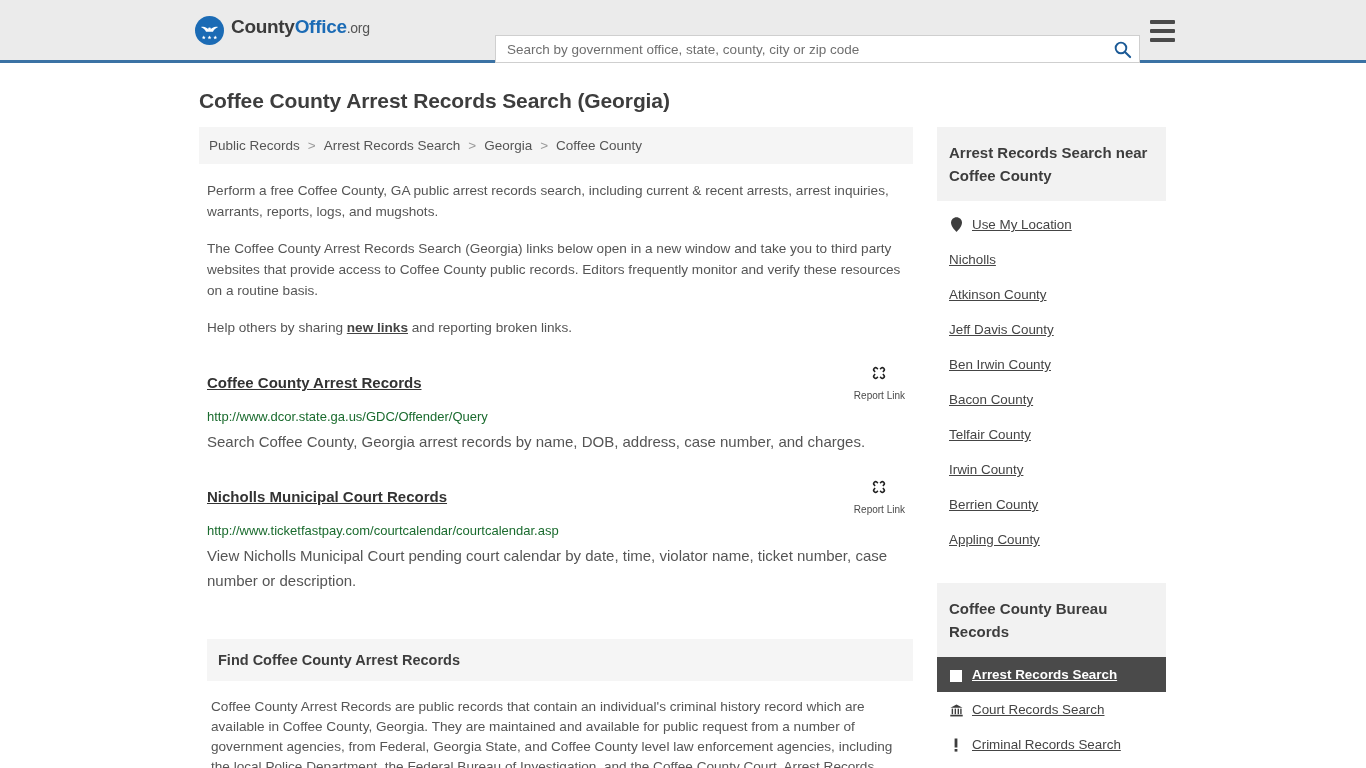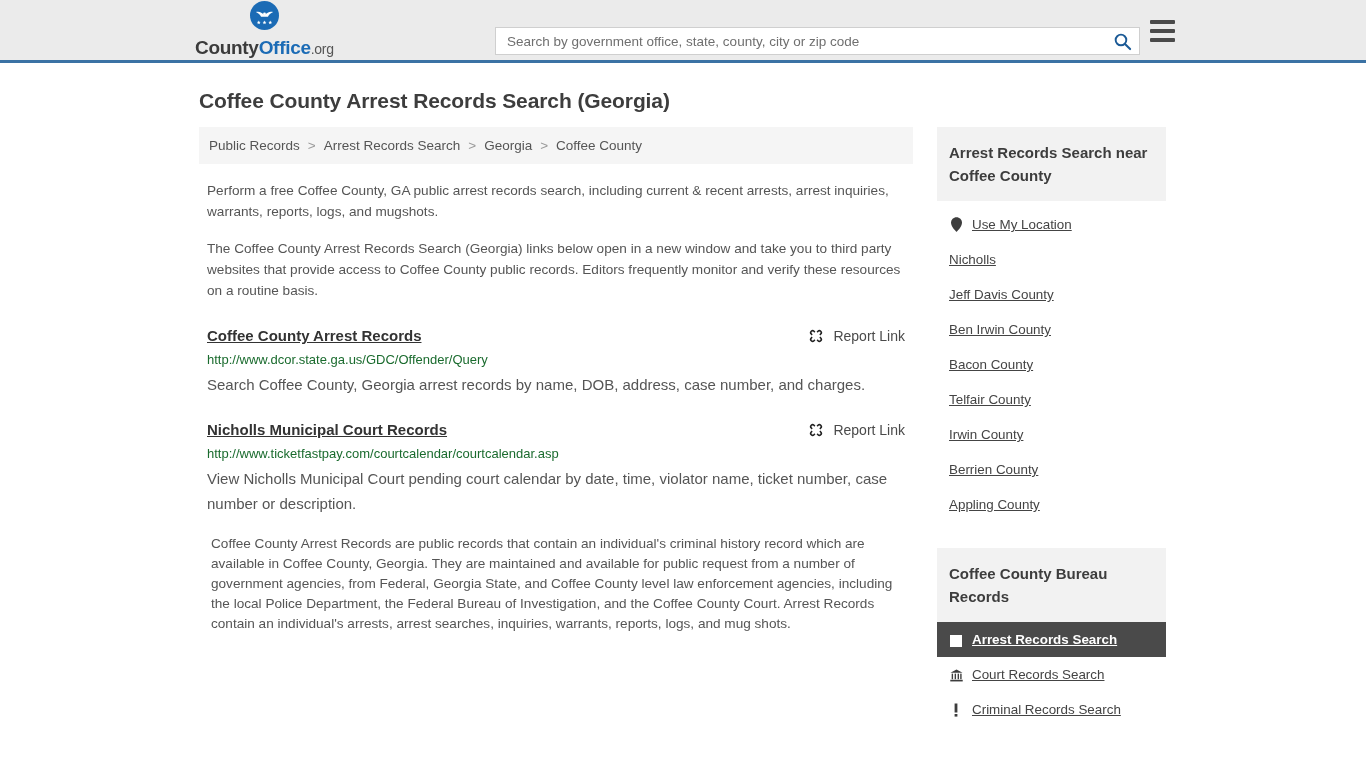--- a/index.html
+++ b/index.html
@@ -18,25 +18,24 @@
     width: 100%;
     height: 63px;
     background: #ebebeb;
     border-bottom: 3px solid #3b72a4;
     display: flex;
     align-items: center;
     position: relative;
   }
   .logo-wrap {
     display: flex;
-    align-items: center;
+    align-items: flex-start;
     margin-left: 195px;
     gap: 7px;
     text-decoration: none;
-    flex-direction: column;
   }
   .logo-mark {
     width: 29px; height: 29px;
     border-radius: 50%;
     background: #1b6bb5;
     display: flex;
     align-items: center;
     justify-content: center;
     flex-direction: column;
     padding-top: 2px;
@@ -48,21 +47,21 @@
     font-weight: 400;
     white-space: nowrap;
   }
   .logo-text .b { color: #1b6bb5; font-weight: 700; }
   .logo-text .n { color: #3b3b3b; font-weight: 700; }
   .logo-text .sfx { font-size: 14px; color: #555; }
 
   .search-wrap {
     position: absolute;
     left: 495px;
-    top: 27px;
+    top: 35px;
     width: 645px;
     height: 28px;
     background: #ffffff;
     border: 1px solid #cfcfcf;
     display: flex;
     align-items: center;
   }
   .search-input {
     flex: 1;
     border: none;
@@ -166,26 +165,27 @@
     font-size: 15px;
     font-weight: 700;
     color: #333;
     text-decoration: underline;
     cursor: pointer;
   }
   .report-link {
     display: flex;
     align-items: center;
     gap: 9px;
-    font-size: 14px;
+    font-size: 10px;
     color: #4a4a4a;
     text-decoration: none;
     cursor: pointer;
     white-space: nowrap;
     padding-top: 1px;
+    flex-direction: column;
   }
   .result-url {
     display: block;
     margin-top: 8px;
     font-size: 13px;
     color: #1a6b2e;
     text-decoration: none;
     cursor: pointer;
   }
   .result-desc {
@@ -298,20 +298,21 @@
         <a href="#">Arrest Records Search</a>
         <span class="sep">&gt;</span>
         <a href="#">Georgia</a>
         <span class="sep">&gt;</span>
         <span class="current">Coffee County</span>
       </nav>
 
       <div class="intro">
         <p>Perform a free Coffee County, GA public arrest records search, including current &amp; recent arrests, arrest inquiries, warrants, reports, logs, and mugshots.</p>
         <p>The Coffee County Arrest Records Search (Georgia) links below open in a new window and take you to third party websites that provide access to Coffee County public records. Editors frequently monitor and verify these resources on a routine basis.</p>
+        <p><span>Help others by sharing </span><a href="#">new links</a><span> and reporting broken links.</span></p>
       </div>
 
       <div class="result">
         <div class="result-head">
           <a class="result-title" href="#">Coffee County Arrest Records</a>
           <a class="report-link" href="#">
             <svg width="16" height="16" viewBox="0 0 20 20" aria-hidden="true">
               <path d="M3.4 3.4 a3.4 3.4 0 0 1 4.8 0 l1.1 1.1 -1.4 1.4 -1.1-1.1 a1.4 1.4 0 0 0 -2 2 l1.1 1.1 -1.4 1.4 -1.1-1.1 a3.4 3.4 0 0 1 0-4.8z" fill="#222"></path>
               <path d="M16.6 16.6 a3.4 3.4 0 0 1 -4.8 0 l-1.1-1.1 1.4-1.4 1.1 1.1 a1.4 1.4 0 0 0 2-2 l-1.1-1.1 1.4-1.4 1.1 1.1 a3.4 3.4 0 0 1 0 4.8z" fill="#222"></path>
               <path d="M3.4 16.6 a3.4 3.4 0 0 0 4.8 0 l1.1-1.1 -1.4-1.4 -1.1 1.1 a1.4 1.4 0 0 1 -2-2 l1.1-1.1 -1.4-1.4 -1.1 1.1 a3.4 3.4 0 0 0 0 4.8z" fill="#222"></path>
@@ -334,20 +335,21 @@
               <path d="M3.4 16.6 a3.4 3.4 0 0 0 4.8 0 l1.1-1.1 -1.4-1.4 -1.1 1.1 a1.4 1.4 0 0 1 -2-2 l1.1-1.1 -1.4-1.4 -1.1 1.1 a3.4 3.4 0 0 0 0 4.8z" fill="#222"></path>
               <path d="M16.6 3.4 a3.4 3.4 0 0 0 -4.8 0 l-1.1 1.1 1.4 1.4 1.1-1.1 a1.4 1.4 0 0 1 2 2 l-1.1 1.1 1.4 1.4 1.1-1.1 a3.4 3.4 0 0 0 0-4.8z" fill="#222"></path>
             </svg>
             <span>Report Link</span>
           </a>
         </div>
         <a class="result-url" href="#">http://www.ticketfastpay.com/courtcalendar/courtcalendar.asp</a>
         <div class="result-desc">View Nicholls Municipal Court pending court calendar by date, time, violator name, ticket number, case number or description.</div>
       </div>
 
+      <div class="section-head">Find Coffee County Arrest Records</div>
       <div class="section-body">Coffee County Arrest Records are public records that contain an individual's criminal history record which are available in Coffee County, Georgia. They are maintained and available for public request from a number of government agencies, from Federal, Georgia State, and Coffee County level law enforcement agencies, including the local Police Department, the Federal Bureau of Investigation, and the Coffee County Court. Arrest Records contain an individual's arrests, arrest searches, inquiries, warrants, reports, logs, and mug shots.</div>
 
     </div>
 
     <div class="side-col">
 
       <div class="side-box">
         <div class="side-box-head">Arrest Records Search near Coffee County</div>
         <ul class="side-list side-nearby">
           <li>
@@ -356,20 +358,25 @@
                 <svg width="11" height="15" viewBox="0 0 12 16" aria-hidden="true">
                   <path d="M6 0 C2.7 0 0 2.7 0 6 C0 10.5 6 16 6 16 C6 16 12 10.5 12 6 C12 2.7 9.3 0 6 0 Z" fill="#3d3d3d"></path>
                 </svg>
               </span>
               <span class="lbl">Use My Location</span>
             </a>
           </li>
           <li>
               <a class="side-link" href="#">
                 <span class="lbl">Nicholls</span>
+              </a>
+            </li>
+          <li>
+              <a class="side-link" href="#">
+                <span class="lbl">Atkinson County</span>
               </a>
             </li>
           <li>
               <a class="side-link" href="#">
                 <span class="lbl">Jeff Davis County</span>
               </a>
             </li>
           <li>
               <a class="side-link" href="#">
                 <span class="lbl">Ben Irwin County</span>

